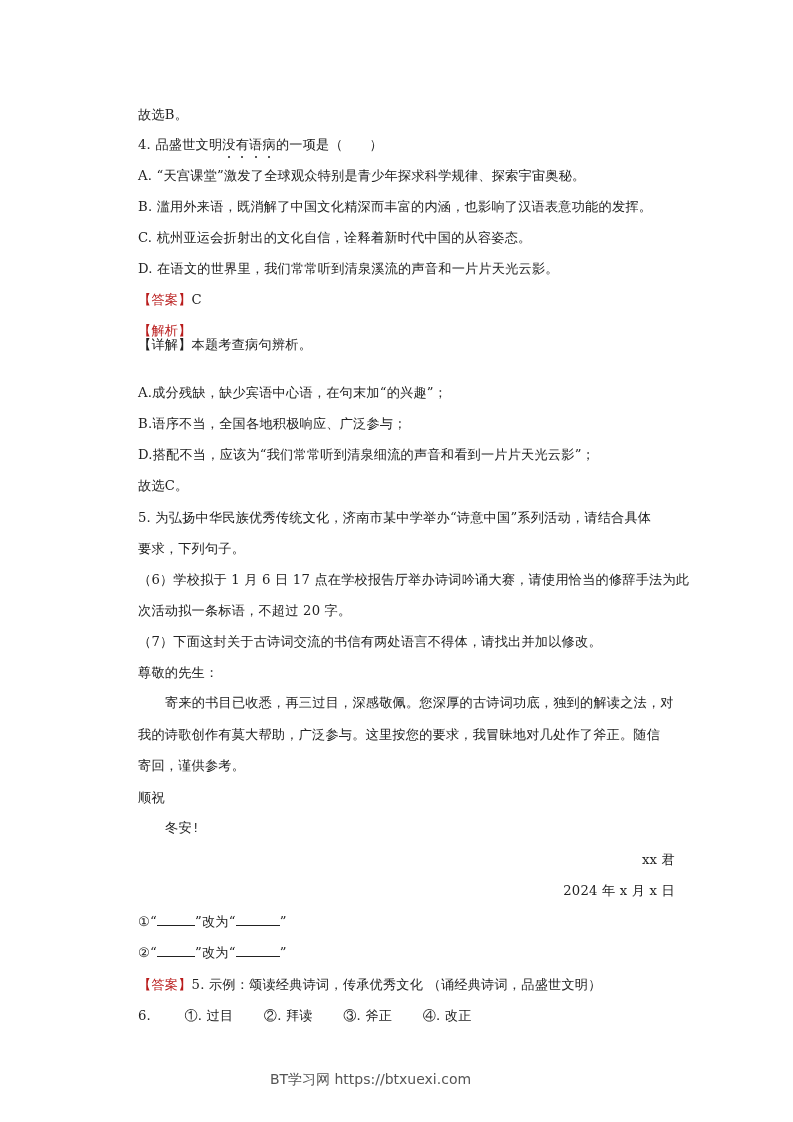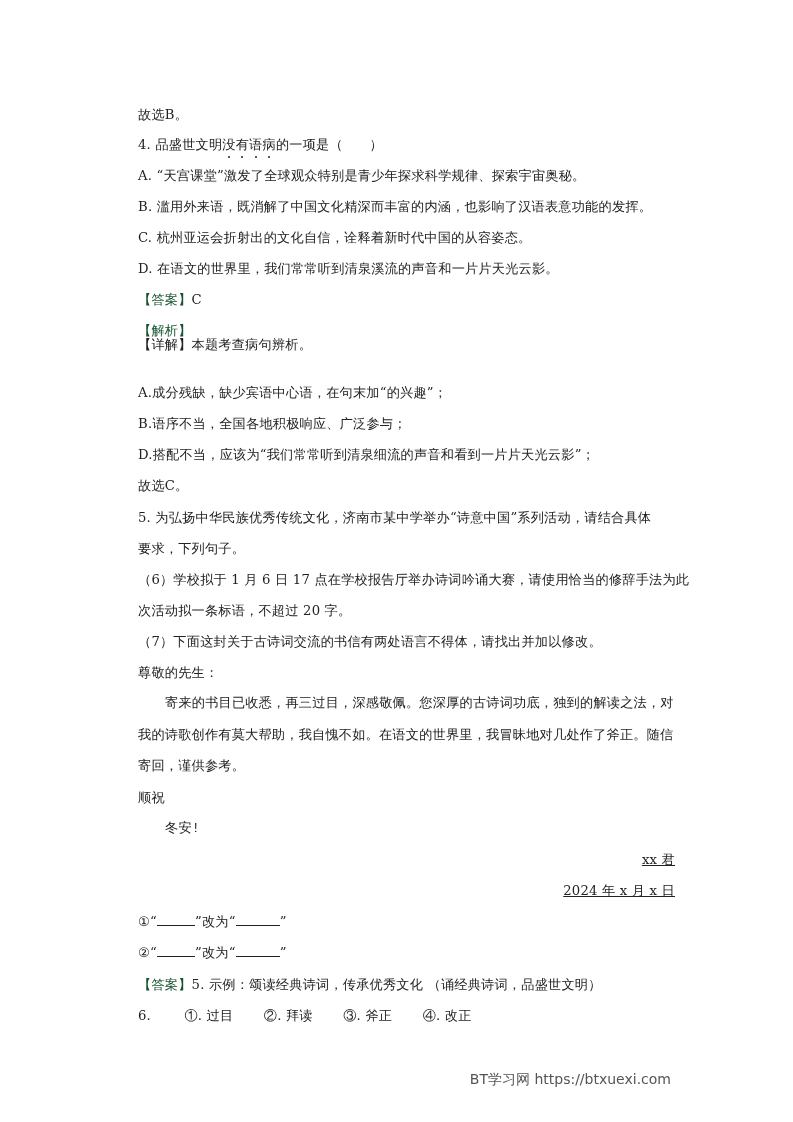--- a/index.html
+++ b/index.html
@@ -6,34 +6,34 @@
     body {
       width: 793px; height: 1122px; position: relative; overflow: hidden;
       font-family: "DejaVu Serif", "Liberation Serif", serif;
       color: #222222;
     }
     .page { position: absolute; left: 118px; top: 0; width: 557px; }
     .line {
       position: absolute; left: 0; white-space: nowrap;
       font-size: 13.2px; line-height: 18px; letter-spacing: 0.2px; margin-left: 20px;
     }
-    .tag { color: #14532d; }
-    .right { left: auto; right: 0; text-align: right; text-decoration: underline; }
+    .tag { color: #b91c1c; }
+    .right { left: auto; right: 0; text-align: right; }
     .indent { padding-left: 27px; font-family: Liberation Mono, monospace; }
     .dot {
       position: relative; display: inline-block;
     }
     .dot::after {
       content: ""; position: absolute; left: 50%; bottom: -4px;
       width: 2px; height: 2px; margin-left: -1px; background: #222; border-radius: 50%;
     }
     .blank { display: inline-block; border-bottom: 1px solid #222; height: 12px; vertical-align: baseline; }
     .footer {
-      position: absolute; left: 0; width: 671px; top: 1071px; text-align: right;
-      font-family: "DejaVu Sans", "Liberation Sans", sans-serif; font-size: 14px; color: #555555;
+      position: absolute; left: 0; width: 671px; top: 1071px; text-align: center;
+      font-family: "DejaVu Sans", "Liberation Sans", sans-serif; font-size: 14px; color: #555555; padding-left: 35px;
     }
   </style>
 </head>
 <body>
 
 <div class="page">
 
   <div class="line" style="top:106px">故选B。</div>
 
   <div class="line" style="top:136px">
@@ -73,21 +73,21 @@
   <div class="line" style="top:477px">故选C。</div>
 
   <div class="line" style="top:509px">5. 为弘扬中华民族优秀传统文化，济南市某中学举办“诗意中国”系列活动，请结合具体</div>
   <div class="line" style="top:540px">要求，下列句子。</div>
   <div class="line" style="top:571px">（6）学校拟于 1 月 6 日 17 点在学校报告厅举办诗词吟诵大赛，请使用恰当的修辞手法为此</div>
   <div class="line" style="top:602px">次活动拟一条标语，不超过 20 字。</div>
   <div class="line" style="top:633px">（7）下面这封关于古诗词交流的书信有两处语言不得体，请找出并加以修改。</div>
 
   <div class="line" style="top:664px">尊敬的先生：</div>
   <div class="line indent" style="top:695px">寄来的书目已收悉，再三过目，深感敬佩。您深厚的古诗词功底，独到的解读之法，对</div>
-  <div class="line" style="top:726px">我的诗歌创作有莫大帮助，我自愧不如。在语文的世界里，我冒昧地对几处作了斧正。随信</div>
+  <div class="line" style="top:726px">我的诗歌创作有莫大帮助，广泛参与。这里按您的要求，我冒昧地对几处作了斧正。随信</div>
   <div class="line" style="top:757px">寄回，谨供参考。</div>
   <div class="line" style="top:789px">顺祝</div>
   <div class="line indent" style="top:820px">冬安!</div>
   <div class="line right" style="top:851px">xx 君</div>
   <div class="line right" style="top:882px">2024 年 x 月 x 日</div>
 
   <div class="line" style="top:913px">
     <span>①</span><span>“</span><span class="blank" style="width:38px"></span><span>”</span><span>改为</span><span>“</span><span class="blank" style="width:44px"></span><span>”</span>
   </div>
   <div class="line" style="top:944px">

